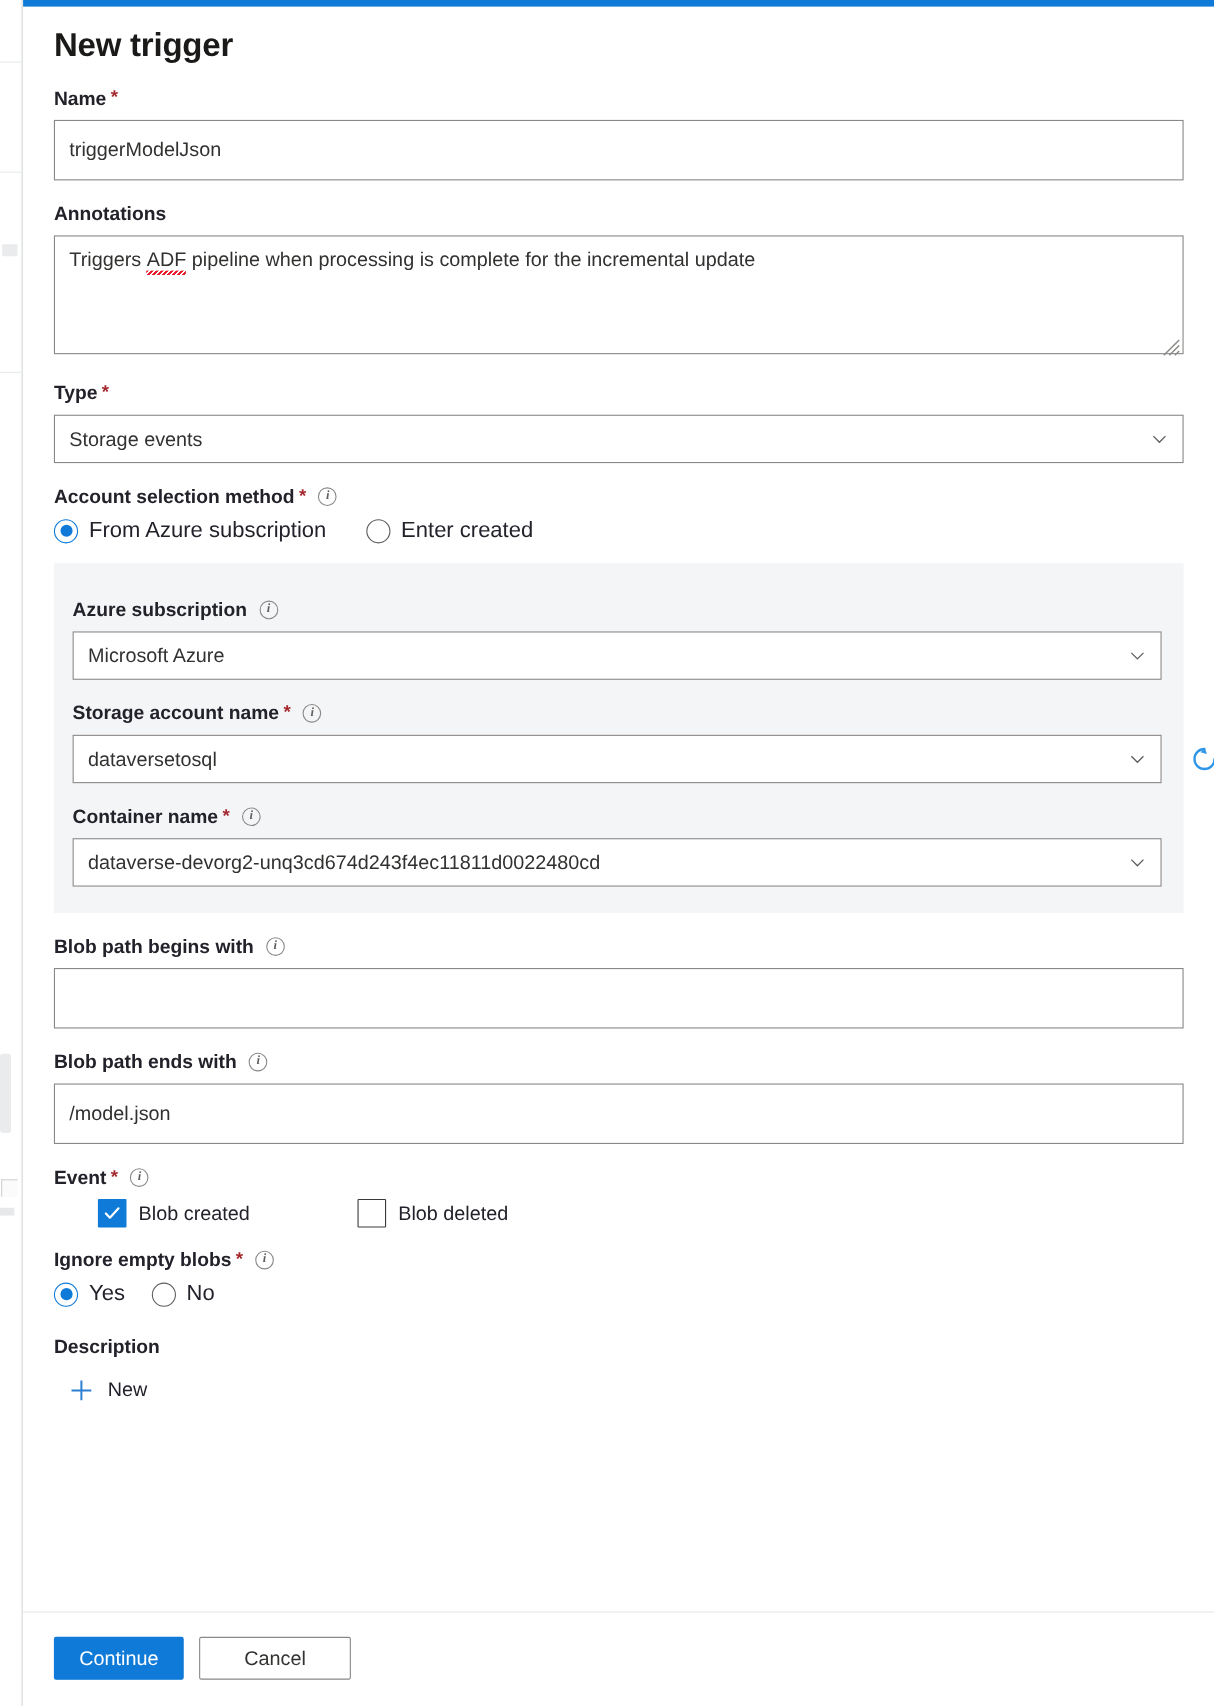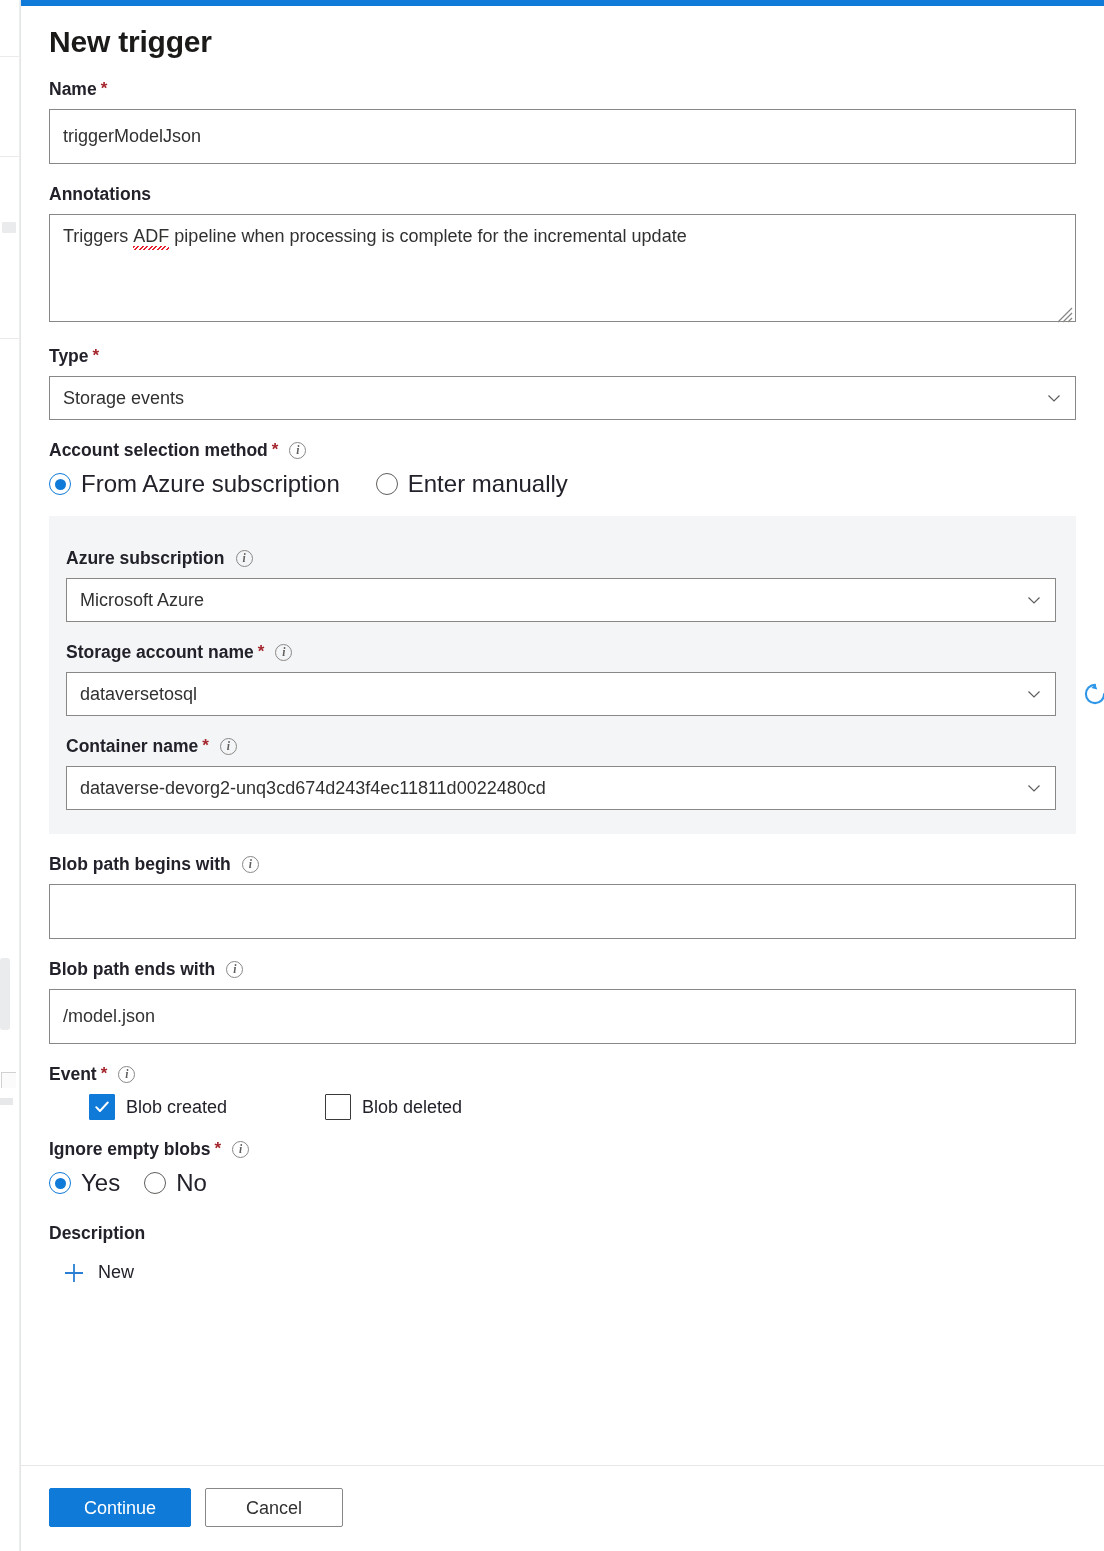--- a/index.html
+++ b/index.html
@@ -203,21 +203,21 @@
     border: 1.6px solid #605e5c;
     background: #fff;
     display: flex; align-items: center; justify-content: center;
     flex: 0 0 auto;
   }
   .radio-outer.checked { border-color: #0f7ad8; border-width: 1.8px; }
   .radio-dot {
     width: 11px; height: 11px; border-radius: 50%;
     background: #0f7ad8;
   }
-  .radio-label { font-size: 24px; color: #23222b; }
+  .radio-label { font-size: 20px; color: #23222b; }
 
   
   .check-row { display: flex; align-items: center; margin-top: 3px; }
   .check-item { display: flex; align-items: center; gap: 11px; cursor: pointer; padding-left: 40px; }
   .check-box {
     width: 26px; height: 26px;
     border: 1.6px solid #3b3a39;
     background: #fff;
     flex: 0 0 auto;
     display: flex; align-items: center; justify-content: center;
@@ -262,21 +262,21 @@
     flex: 0 0 auto;
     border-top: 1px solid #e6e7e8;
     padding: 22px 28px 24px 28px;
     display: flex;
     gap: 14px;
     background: #fff;
   }
   .btn {
     height: 39px;
     min-width: 84px;
-    padding: 0 34px;
+    padding: 0 22px;
     font-family: "Liberation Sans", sans-serif;
     font-size: 18px;
     cursor: pointer;
     border-radius: 2px;
     line-height: 1;
   }
   .btn-primary {
     background: #0f7ad8;
     color: #ffffff;
     border: 1px solid #0f7ad8;
@@ -359,21 +359,21 @@
       </div>
       <div class="radio-row">
         <div class="radio-item">
           <span class="radio-outer checked">
             <span class="radio-dot"></span>
           </span>
           <span class="radio-label">From Azure subscription</span>
         </div>
         <div class="radio-item">
           <span class="radio-outer"></span>
-          <span class="radio-label">Enter manually</span>
+          <span class="radio-label">Enter created</span>
         </div>
       </div>
     </div>
 
     <div class="group-panel">
 
       <div class="field">
         <div class="field-label">
           <span>Azure subscription</span>
           <span class="info-icon">

